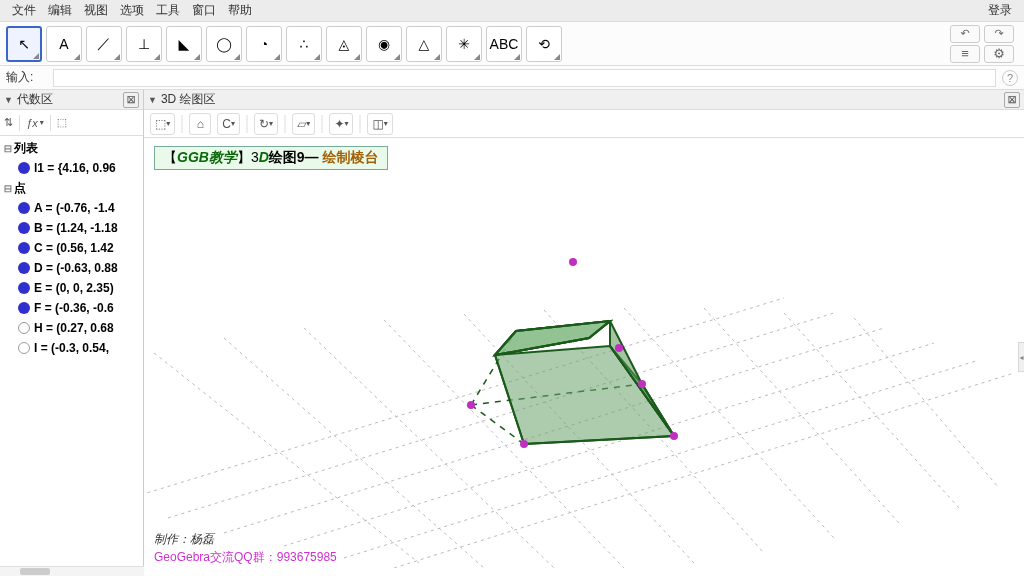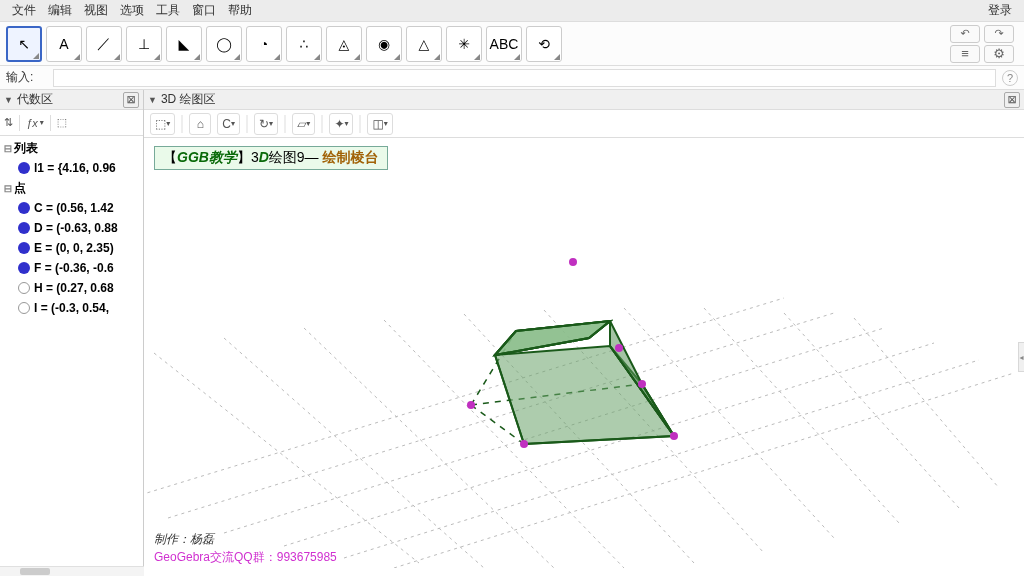--- a/index.html
+++ b/index.html
@@ -36,21 +36,21 @@
 .tree-row .bullet { width: 12px; height: 12px; border-radius: 50%; margin: 0 4px; flex-shrink: 0; }
 .bullet.filled { background: #3030cc; }
 .bullet.empty { border: 1px solid #999; background: #fff; }
 .tree-row .txt { color: #000; font-weight: bold; }
 .view3d-toolbar { height: 28px; border-bottom: 1px solid #ddd; display: flex; align-items: center; padding: 0 6px; gap: 6px; font-size: 12px; color: #555; }
 .v3-btn { height: 22px; min-width: 22px; border: 1px solid #ddd; background: #fff; border-radius: 3px; display: flex; align-items: center; justify-content: center; padding: 0 4px; font-size: 12px; cursor: pointer; }
 .v3-sep { width: 2px; height: 18px; background: #eee; }
 .canvas3d { flex: 1; position: relative; background: #fff; overflow: hidden; }
 .title-box { position: absolute; left: 10px; top: 8px; padding: 2px 8px; border: 1px solid #7a9; background: #eafaea; font-size: 14px; }
 .title-box .italic { font-style: italic; font-weight: bold; color: #0a6a0a; }
-.title-box .black { color: #000; font-weight: normal; text-align: right; }
+.title-box .black { color: #000; font-weight: bold; text-align: right; }
 .title-box .red { color: #a16207; font-weight: bold; }
 .author { position: absolute; left: 10px; bottom: 28px; font-size: 12px; font-style: italic; color: #333; }
 .qq { position: absolute; left: 10px; bottom: 10px; font-size: 12px; color: #d030d0; }
 .scrollbar-h { position: absolute; left: 0; right: 0; bottom: 0; height: 10px; background: #f4f4f4; border-top: 1px solid #e0e0e0; }
 .scroll-thumb { position: absolute; left: 20px; top: 1px; width: 30px; height: 7px; background: #ccc; border-radius: 2px; }
 .side-handle { position: absolute; right: 0; top: 50%; transform: translateY(-50%); width: 6px; height: 30px; background: #f0f0f0; border: 1px solid #d8d8d8; border-right: none; cursor: pointer; font-size: 8px; color: #888; display: flex; align-items: center; justify-content: center; }
 svg.grid { position: absolute; left: 0; top: 0; }
 </style>
 </head>
 <body>
@@ -127,20 +127,30 @@
           <span class="bullet filled"></span>
           <span class="txt">l1 = {4.16, 0.96</span>
         </div>
         <div class="tree-row group">
           <span class="tog">⊟</span>
           <span class="txt">点</span>
         </div>
         <div class="tree-row">
           <span class="tog"></span>
           <span class="bullet filled"></span>
+          <span class="txt">A = (-0.76, -1.4</span>
+        </div>
+        <div class="tree-row">
+          <span class="tog"></span>
+          <span class="bullet filled"></span>
+          <span class="txt">B = (1.24, -1.18</span>
+        </div>
+        <div class="tree-row">
+          <span class="tog"></span>
+          <span class="bullet filled"></span>
           <span class="txt">C = (0.56, 1.42</span>
         </div>
         <div class="tree-row">
           <span class="tog"></span>
           <span class="bullet filled"></span>
           <span class="txt">D = (-0.63, 0.88</span>
         </div>
         <div class="tree-row">
           <span class="tog"></span>
           <span class="bullet filled"></span>

